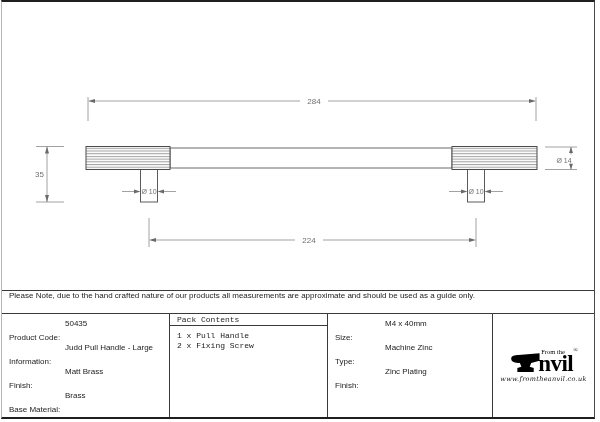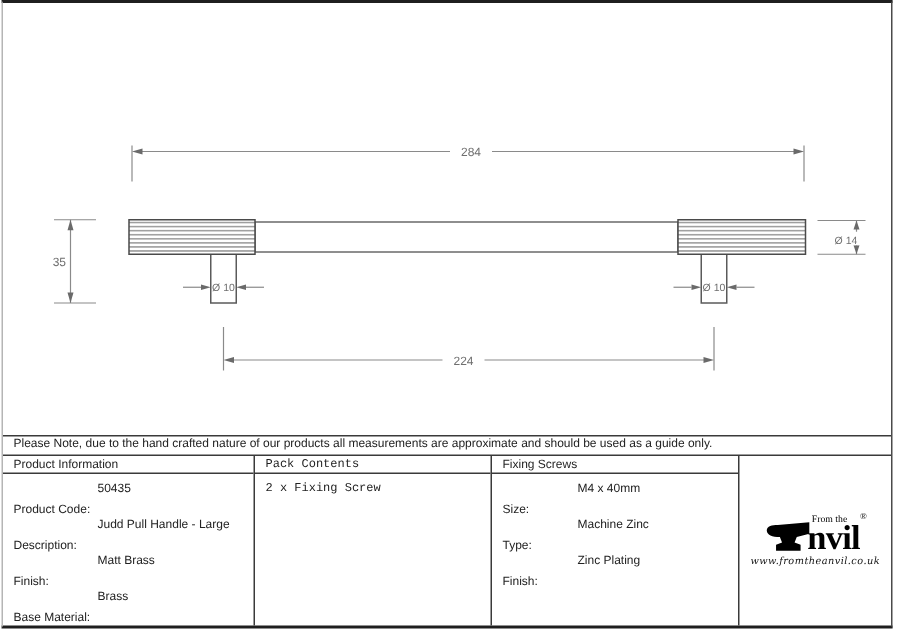--- a/index.html
+++ b/index.html
@@ -137,50 +137,49 @@
     </svg>
   </div>
 
   <div class="note-bar">
     <span>Please Note, due to the hand crafted nature of our products all measurements are approximate and should be used as a guide only.</span>
   </div>
 
   <div class="info-table">
 
     <div class="col col-product col-divider">
-      <div class="col-header">Product Information</div>
       <div class="col-body">
         <div class="kv-row">
           <span class="kv-label">Product Code:</span>
           <span class="kv-value">50435</span>
         </div>
         <div class="kv-row">
-          <span class="kv-label">Description:</span>
+          <span class="kv-label">Information:</span>
           <span class="kv-value">Judd Pull Handle - Large</span>
         </div>
         <div class="kv-row">
           <span class="kv-label">Finish:</span>
           <span class="kv-value">Matt Brass</span>
         </div>
         <div class="kv-row">
           <span class="kv-label">Base Material:</span>
           <span class="kv-value">Brass</span>
         </div>
       </div>
     </div>
 
     <div class="col col-pack col-divider">
       <div class="col-header">Pack Contents</div>
       <div class="col-body">
+        <div class="pc-item">1 x Pull Handle</div>
         <div class="pc-item">2 x Fixing Screw</div>
       </div>
     </div>
 
     <div class="col col-screws col-divider">
-      <div class="col-header">Fixing Screws</div>
       <div class="col-body">
         <div class="kv-row">
           <span class="kv-label">Size:</span>
           <span class="kv-value">M4 x 40mm</span>
         </div>
         <div class="kv-row">
           <span class="kv-label">Type:</span>
           <span class="kv-value">Machine Zinc</span>
         </div>
         <div class="kv-row">

